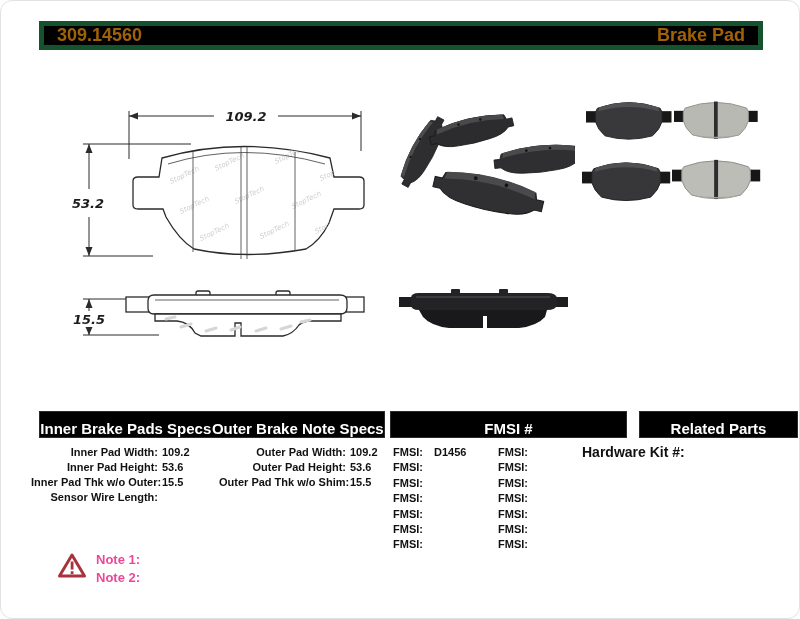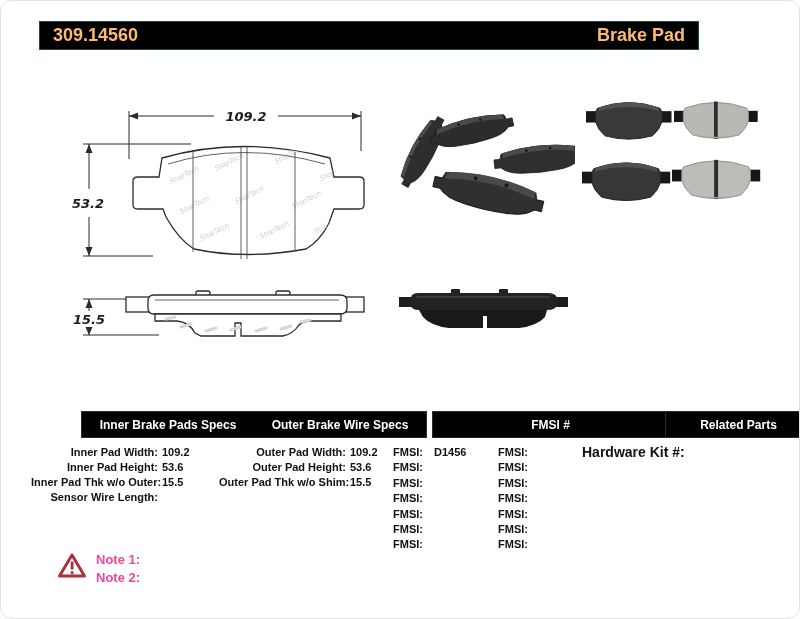--- a/index.html
+++ b/index.html
@@ -4,45 +4,44 @@
 <style>
   * { margin:0; padding:0; box-sizing:border-box; }
   html,body { background:#fff; }
   body { font-family:"Liberation Sans", sans-serif; }
   .page {
     position:relative; width:800px; height:619px; background:#fff;
     border:1px solid #e2e2e2; border-radius:12px; overflow:hidden;
   }
   
   .titlebar {
-    position:absolute; left:38px; top:20px; width:660px; height:29px;
-    background:#000; color:#fdba74; display:flex; align-items:center;
+    position:absolute; left:38px; top:20px; width:724px; height:29px;
+    background:#000; color:#a16207; display:flex; align-items:center;
     justify-content:space-between; font-weight:bold; font-size:18px;
-    padding:0 13px; border:1px solid #14532d;
+    padding:0 13px; border:5px solid #14532d;
   }
   
   .drawing-svg { position:absolute; left:30px; top:88px; }
   .photoA-svg  { position:absolute; left:396px; top:98px; }
   .photoB-svg  { position:absolute; left:573px; top:88px; }
   .photoC-svg  { position:absolute; left:398px; top:283px; }
   .dimtext { font-family:"DejaVu Sans", sans-serif; font-style:italic; font-weight:bold; font-size:13px; fill:#1c1c1c; }
   .dline   { stroke:#2b2b2b; stroke-width:1; fill:none; }
   .outline { stroke:#2b2b2b; stroke-width:1.3; fill:#fff; }
   .thin    { stroke:#3a3a3a; stroke-width:0.8; fill:none; }
   .wm      { font-family:"DejaVu Sans", sans-serif; font-style:italic; font-size:7px; fill:#cfcfcf; }
   
   .colhdr {
     position:absolute; top:410px; height:27px; background:#000; color:#fff;
-    font-weight:bold; font-size:12px; display:flex; align-items:center;
+    font-weight:bold; font-size:15px; display:flex; align-items:flex-end;
     border:1px solid #2a2a2a;
-    margin-left:42px;
   }
   .hdr-split { left:38px; width:346px; justify-content:space-around; }
   .hdr-fmsi  { left:389px; width:237px; justify-content:center; }
-  .hdr-rel   { left:622px; width:147px; justify-content:center; }
+  .hdr-rel   { left:638px; width:159px; justify-content:center; }
   .spec-col { position:absolute; font-size:11px; font-weight:bold; color:#111; }
   .spec-row { height:15px; line-height:15px; white-space:nowrap; }
   .spec-label { display:inline-block; width:127px; text-align:right; }
   .spec-value { margin-left:4px; }
   .inner-col { left:30px;  top:444px; }
   .outer-col { left:218px; top:444px; }
   .fmsi-col  { position:absolute; top:444px; font-size:11px; font-weight:bold; color:#111; }
   .fmsi-c1 { left:392px; }
   .fmsi-c2 { left:497px; }
   .fmsi-row { height:15.4px; line-height:15.4px; }
@@ -192,21 +191,21 @@
     <rect x="156" y="13" width="13" height="10" fill="#1e1e20"></rect>
     <rect x="52" y="5" width="9" height="6" rx="1" fill="#232325"></rect>
     <rect x="100" y="5" width="9" height="6" rx="1" fill="#232325"></rect>
     <path d="M20,9 L148,9 Q157,9 158,14 L158,21 Q157,26 148,26 L20,26 Q12,26 12,21 L12,14 Q12,9 20,9 Z" fill="#232325"></path>
     <path d="M17,13 H151" stroke="#454548" stroke-width="1.4"></path>
     <path d="M20,26 L148,26 L146,33 Q138,42 120,44 L88,44 L88,32 L84,32 L84,44 L50,44 Q32,42 24,33 Z" fill="#19191b"></path>
   </svg>
 
   <div class="colhdr hdr-split">
     <span>Inner Brake Pads Specs</span>
-    <span>Outer Brake Wire Specs</span>
+    <span>Outer Brake Note Specs</span>
   </div>
   <div class="colhdr hdr-fmsi">
     <span>FMSI #</span>
   </div>
   <div class="colhdr hdr-rel">
     <span>Related Parts</span>
   </div>
 
   <div class="spec-col inner-col">
     <div class="spec-row"><span class="spec-label">Inner Pad Width:</span><span class="spec-value">109.2</span></div>

